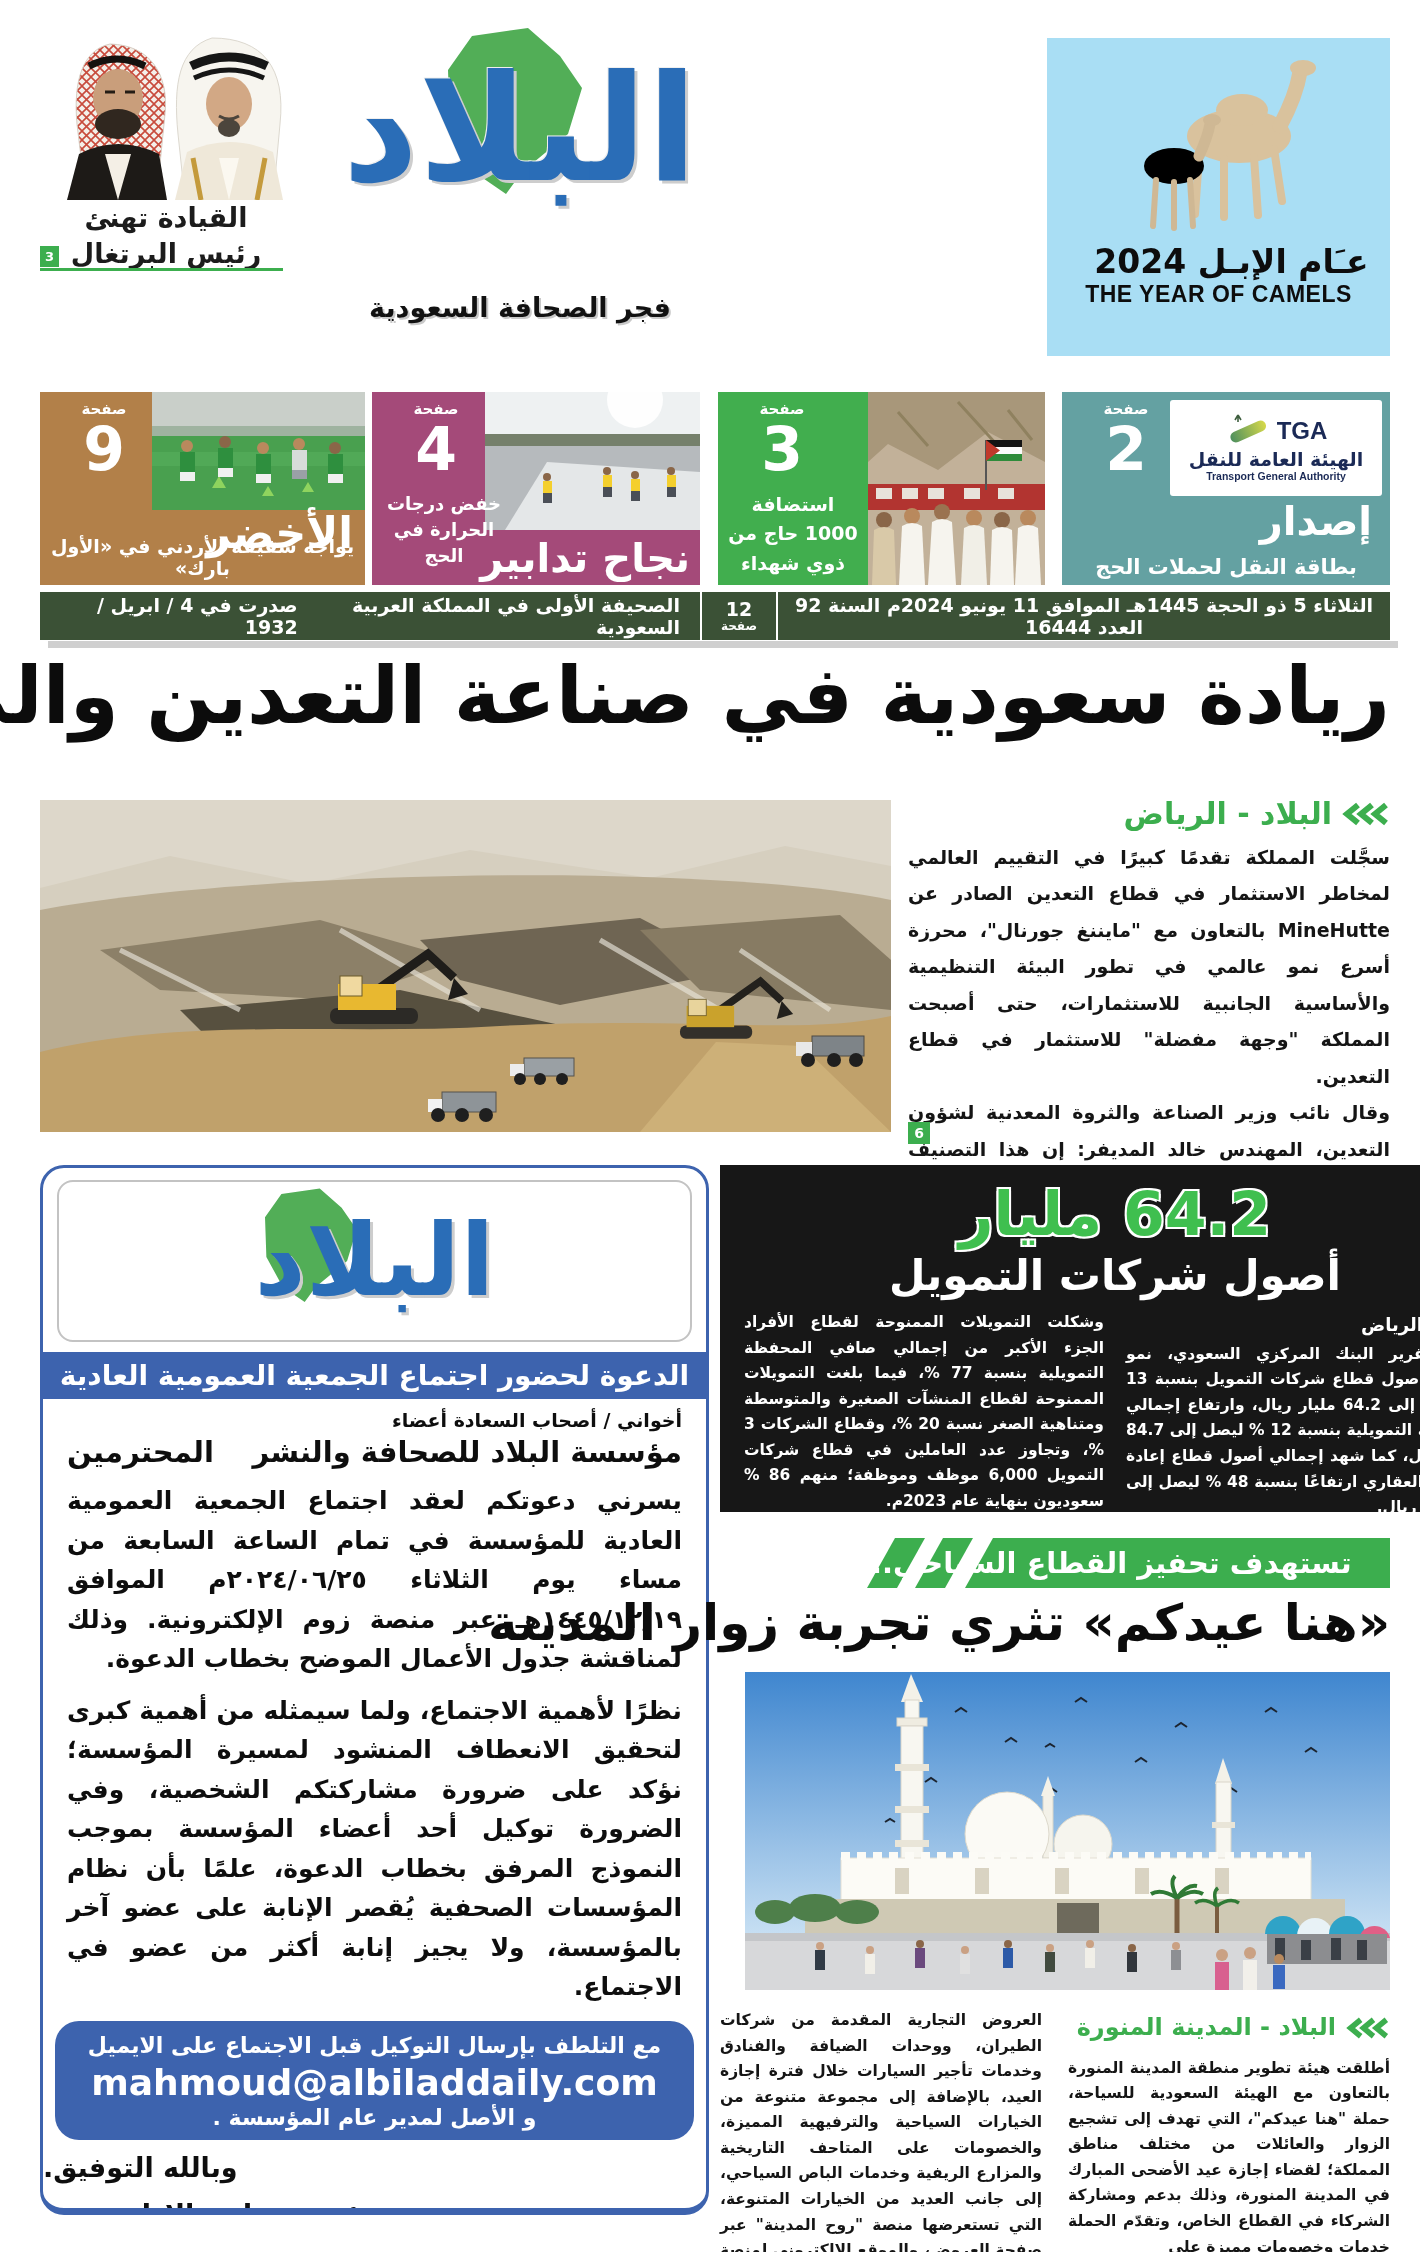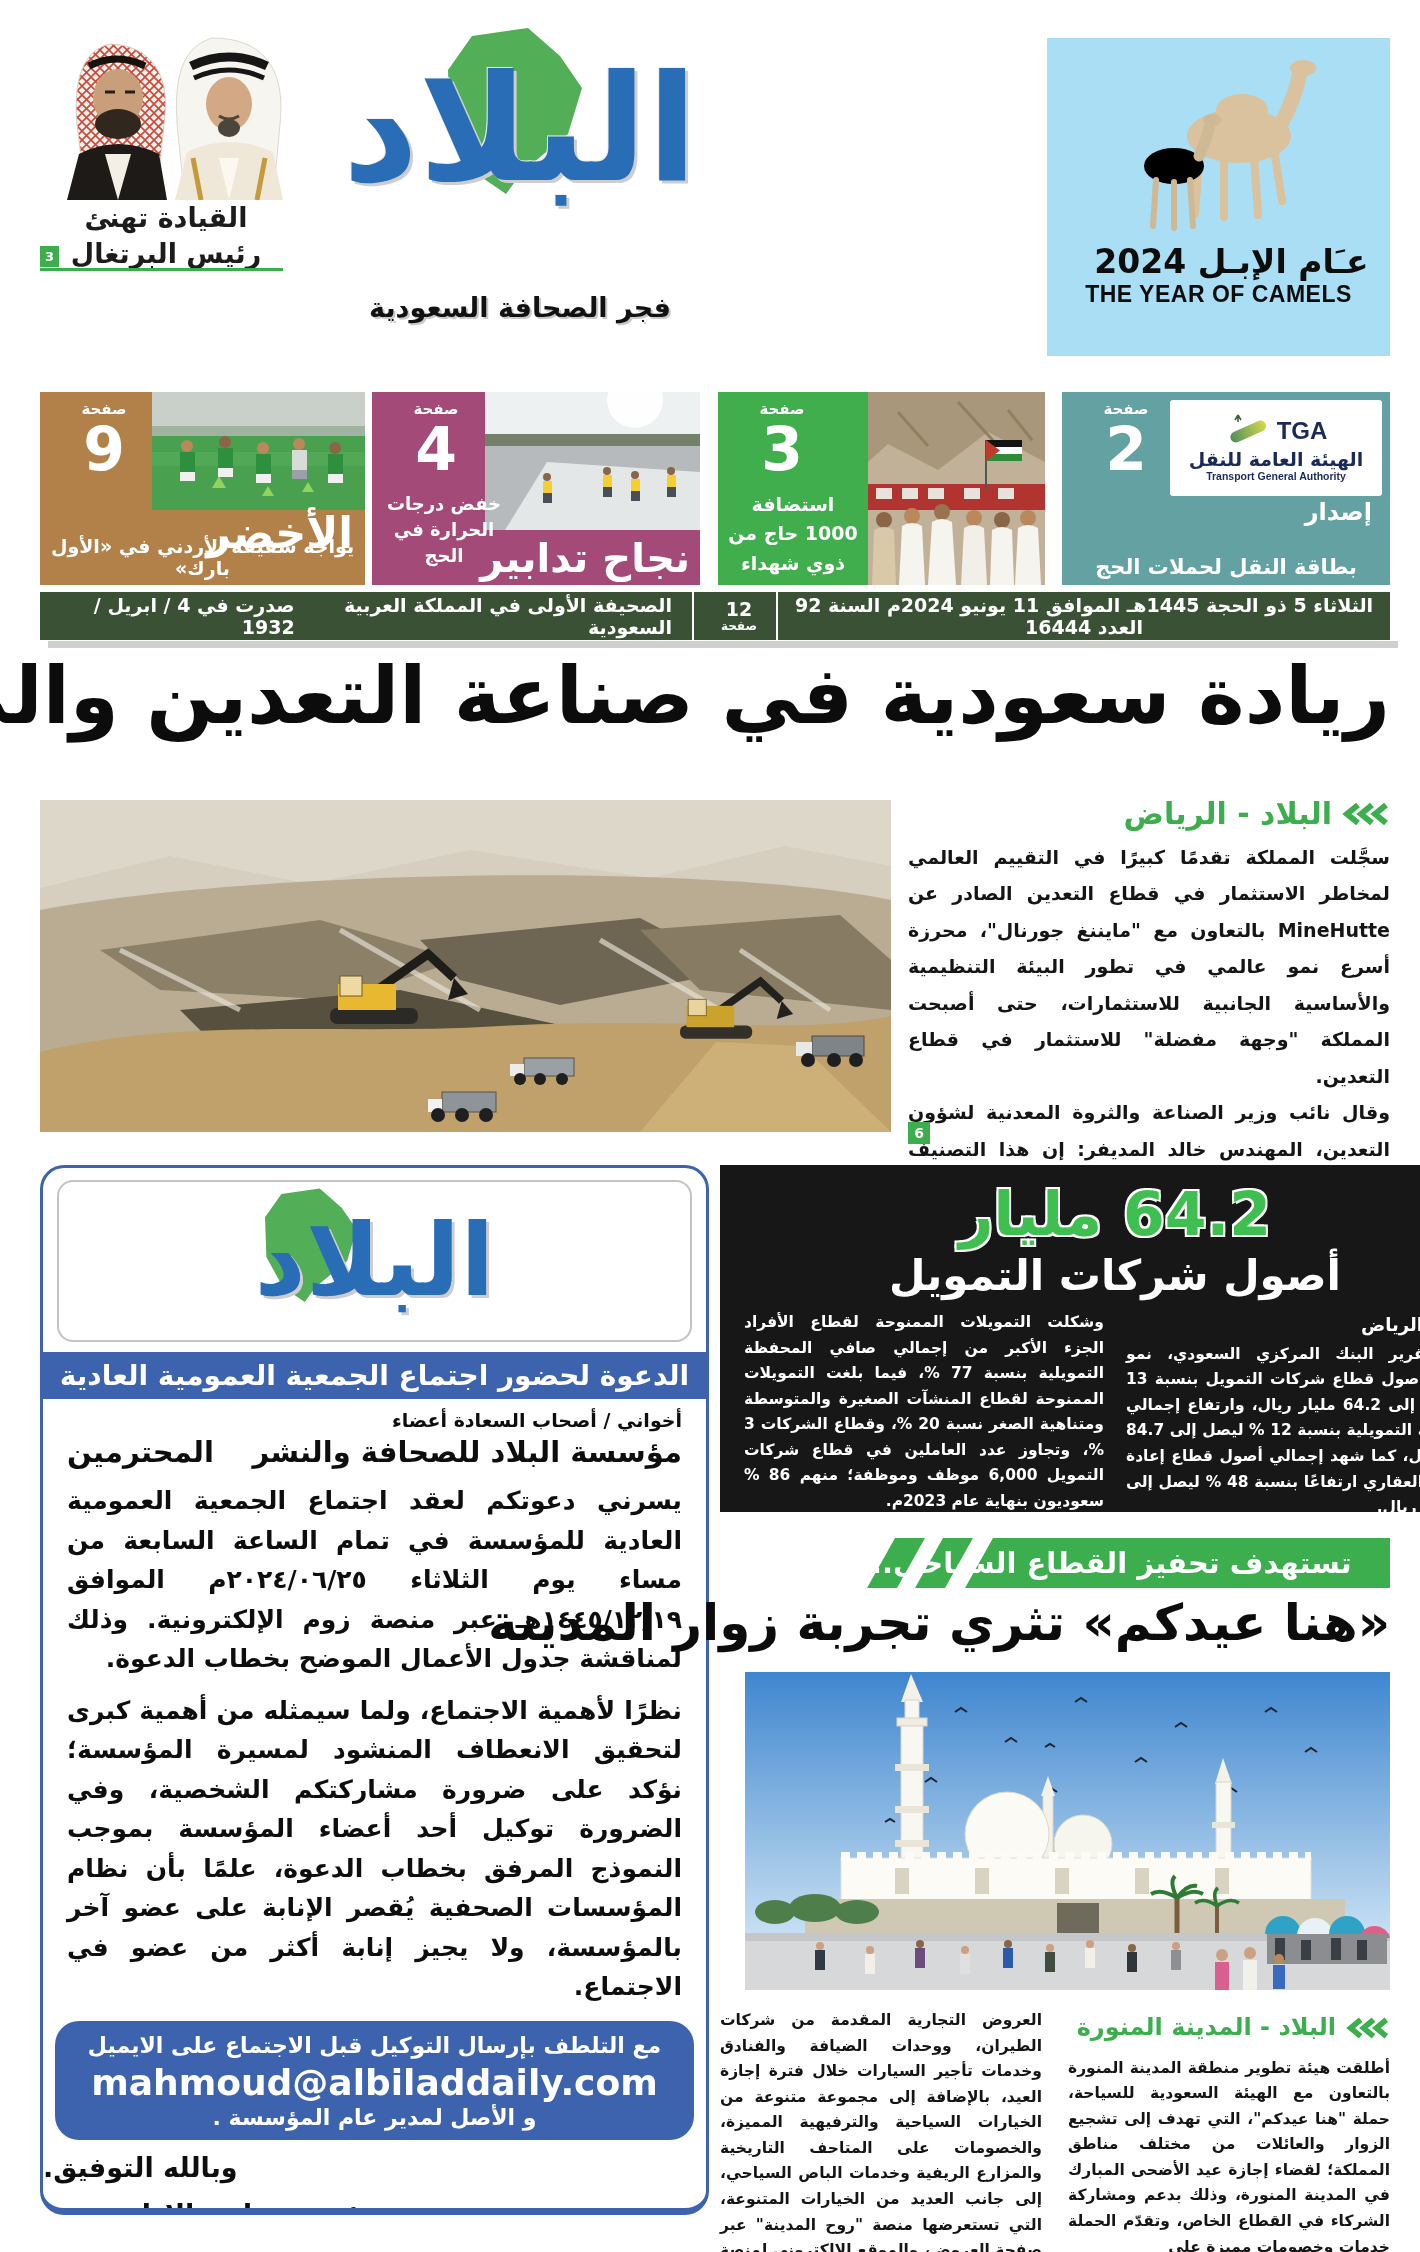--- a/index.html
+++ b/index.html
@@ -36,21 +36,21 @@
   .tga-row{display:flex;align-items:center;gap:6px;}
   .tga-abbr{font-size:24px;font-weight:700;color:#1b2a56;font-family:"Liberation Sans",sans-serif;}
   .tga-ar{font-size:19px;font-weight:700;color:#1b2a56;direction:rtl;}
   .tga-en{font-size:10.5px;font-weight:700;color:#1b2a56;font-family:"Liberation Sans",sans-serif;}
 
   
   .date-bar{position:absolute;left:40px;top:592px;width:1350px;height:48px;background:#3b5136;color:#fff;
     display:flex;align-items:center;font-weight:700;}
   .db-issue{flex:0 0 612px;text-align:center;font-size:19px;}
   .db-div{width:2px;height:48px;background:#fff;}
-  .db-pages{flex:0 0 74px;text-align:center;line-height:1.1;padding-left:8px;}
+  .db-pages{flex:0 0 74px;text-align:center;line-height:1.1;}
   .db-pages .n{display:block;font-size:19px;}
   .db-pages .l{display:block;font-size:12px;}
   .db-left{flex:1;display:flex;justify-content:space-between;padding:0 20px;font-size:19px;}
   .bar-shadow{position:absolute;left:48px;top:641px;width:1350px;height:7px;background:#cfcfcf;}
 
   
   .lead-headline{position:absolute;left:40px;top:650px;width:1350px;text-align:center;font-size:79px;
     font-weight:700;color:#0c0c0c;white-space:nowrap;}
   .story-col{position:absolute;left:908px;top:796px;width:482px;height:348px;}
   .byline-row{display:flex;align-items:center;gap:10px;}
@@ -325,21 +325,21 @@
         </svg>
         <span class="tga-abbr">TGA</span>
       </div>
       <div class="tga-ar">الهيئة العامة للنقل</div>
       <div class="tga-en">Transport General Authority</div>
     </div>
     <div class="promo-side">
       <div class="plabel">صفحة</div>
       <div class="pnum">2</div>
     </div>
-    <div class="promo-title" style="right:18px;top:106px;font-size:24px;">إصدار</div>
+    <div class="promo-title" style="right:18px;top:106px;font-size:40px;">إصدار</div>
     <div class="promo-sub" style="left:0;bottom:6px;width:100%;font-size:21px;">بطاقة النقل لحملات الحج</div>
   </div>
 
   <div class="date-bar">
     <div class="db-issue">الثلاثاء 5 ذو الحجة 1445هـ الموافق 11 يونيو 2024م السنة 92 العدد 16444</div>
     <div class="db-div"></div>
     <div class="db-pages">
       <span class="n">12</span>
       <span class="l">صفحة</span>
     </div>

